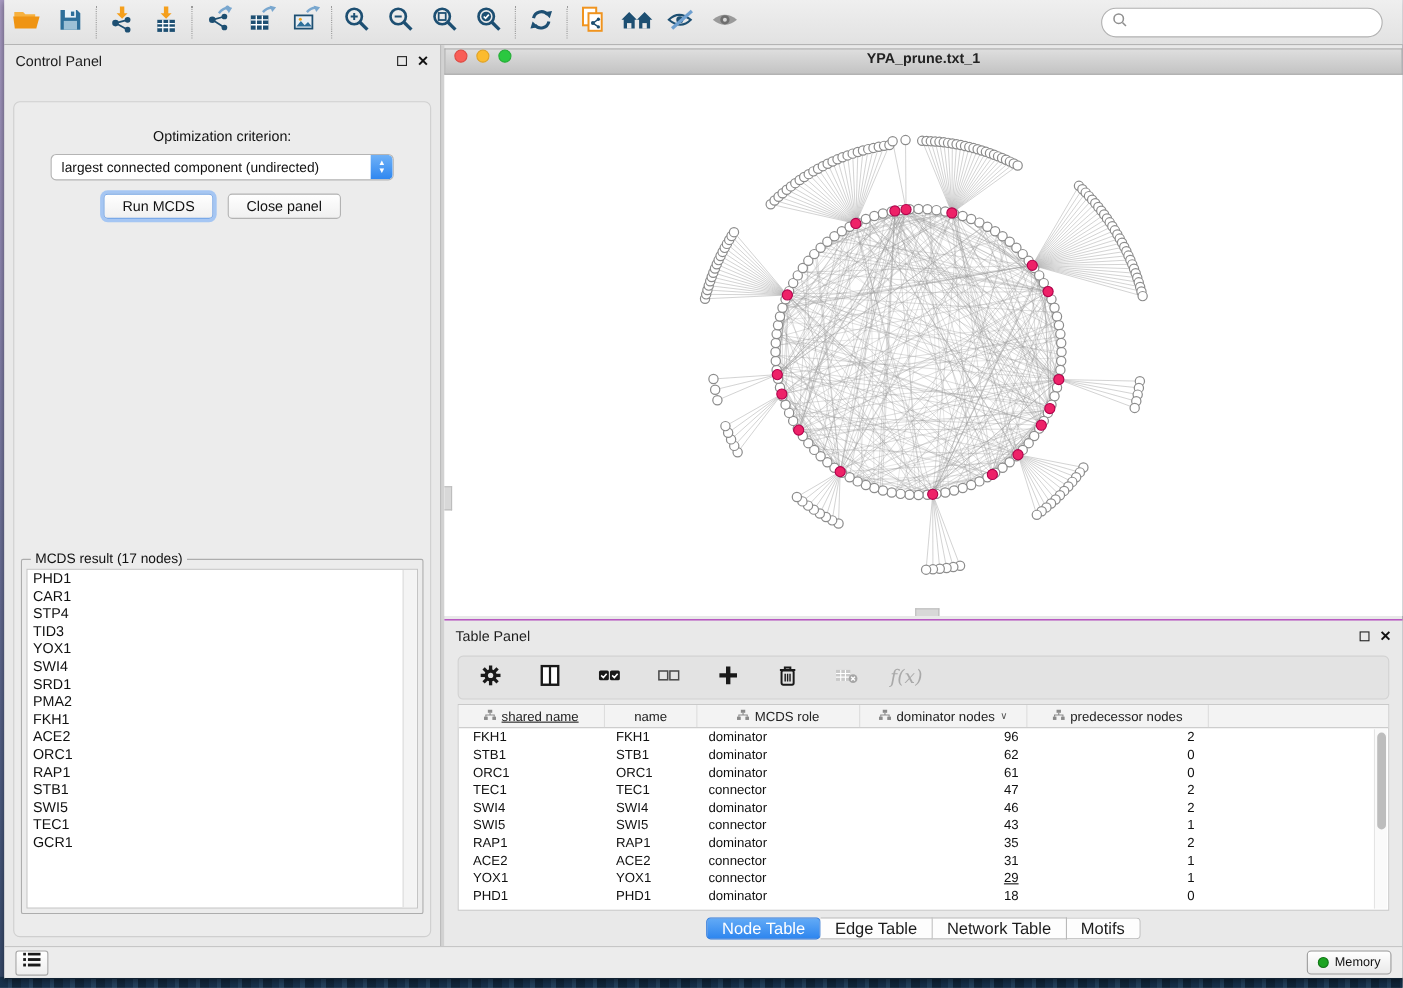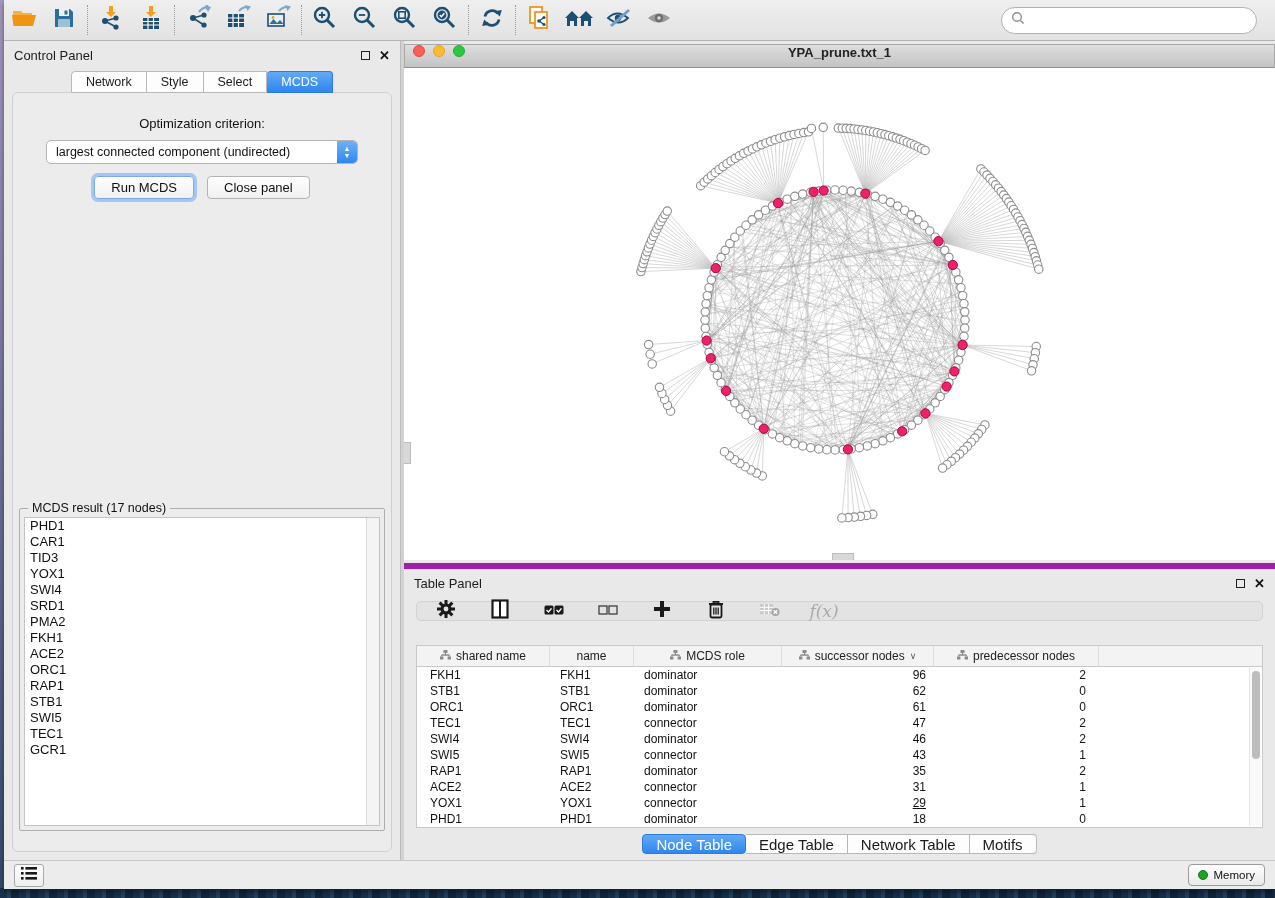--- a/index.html
+++ b/index.html
@@ -55,22 +55,22 @@
   .traffic i { width:12px; height:12px; border-radius:50%; display:inline-block; }
   .tl-red { background:#f95e57; border:1px solid #dd4a43; }
   .tl-yellow { background:#fcbb2f; border:1px solid #e0a325; }
   .tl-green { background:#2bc840; border:1px solid #24ad36; }
   .net-title { position:absolute; left:0; right:0; text-align:center; font-size:13px; font-weight:bold; color:#222; }
   .net-canvas { position:absolute; left:0; right:0; top:24px; bottom:0; background:#fff; }
   .split-handle-v { position:absolute; left:0; top:374px; width:7px; height:22px; background:#d8d8d8; border:1px solid #bdbdbd; border-left:none; }
   .split-handle-h { position:absolute; bottom:0; left:428px; width:22px; height:7px; background:#d8d8d8; border:1px solid #bdbdbd; border-bottom:none; }
 
   
-  .table-panel { position:absolute; left:0; right:0; top:522px; bottom:0; background:#e9e9e9; border-top:6px solid #a21caf; }
-  .tp-toolbar { margin:4px 12px 0 12px; height:20px; background:#e3e3e3; border:1px solid #d2d2d2; border-radius:5px; display:flex; align-items:center; padding:0 10px; gap:16px; }
+  .table-panel { position:absolute; left:0; right:0; top:522px; bottom:0; background:#e9e9e9; border-top:1px solid #a21caf; }
+  .tp-toolbar { margin:4px 12px 0 12px; height:40px; background:#e3e3e3; border:1px solid #d2d2d2; border-radius:5px; display:flex; align-items:center; padding:0 10px; gap:16px; }
   .tp-tbtn { width:38px; height:30px; display:flex; align-items:center; justify-content:center; }
   .fx { font-family:"DejaVu Serif",serif; font-style:italic; font-size:17px; color:#a9a9a9; }
   .grid { position:absolute; left:12px; right:12px; top:76px; bottom:32px; background:#fff; border:1px solid #c9c9c9; }
   .grid-header { display:flex; height:21px; background:#f3f3f3; border-bottom:1px solid #c9c9c9; }
   .gh-cell { display:flex; align-items:center; justify-content:center; gap:5px; font-size:12px; color:#222; border-right:1px solid #ddd; overflow:hidden; }
   .gh-fill { flex:1; border-right:none; }
   .sort-arrow { font-size:9px; color:#555; }
   .grid-row { display:flex; height:16px; align-items:center; }
   .gr-cell { font-size:12px; color:#111; white-space:nowrap; overflow:hidden; }
   .num { text-align:right; }
@@ -240,45 +240,40 @@
     <div class="main">
 
       <div class="control-panel">
         <div class="panel-header">
           <span class="panel-title">Control Panel</span>
           <span class="panel-winbtns">
             <span class="wb-float"></span>
             <span class="wb-close">✕</span>
           </span>
         </div>
-        <div class="cp-tabs" id="cp-tabs">
-            <div class="tab">Network</div>
-            <div class="tab">Style</div>
-            <div class="tab">Select</div>
-            <div class="tab active">MCDS</div>
-          </div>
         <div class="cp-body">
           <div class="opt-label">Optimization criterion:</div>
           <div class="combo">
             <span class="combo-text">largest connected component (undirected)</span>
             <span class="combo-step">
                 <span>▲</span>
                 <span>▼</span>
               </span>
           </div>
           <div class="btn-row">
             <div class="pushbtn focused">Run MCDS</div>
             <div class="pushbtn">Close panel</div>
           </div>
           <div class="mcds-group">
             <span class="mcds-legend">MCDS result (17 nodes)</span>
             <div class="mcds-list" id="mcds-list">
               <div class="mcds-scroll"></div>
             <div class="mcds-item">PHD1</div>
                 <div class="mcds-item">CAR1</div>
+                <div class="mcds-item">STP4</div>
                 <div class="mcds-item">TID3</div>
                 <div class="mcds-item">YOX1</div>
                 <div class="mcds-item">SWI4</div>
                 <div class="mcds-item">SRD1</div>
                 <div class="mcds-item">PMA2</div>
                 <div class="mcds-item">FKH1</div>
                 <div class="mcds-item">ACE2</div>
                 <div class="mcds-item">ORC1</div>
                 <div class="mcds-item">RAP1</div>
                 <div class="mcds-item">STB1</div>
@@ -1148,21 +1143,21 @@
                     <path d="M14.8 9.3l3.4 3.4M18.2 9.3l-3.4 3.4" stroke="#fff" stroke-width="1.3"></path>
                   </svg></span>
             </div>
             <div class="tp-tbtn">
               <span class="fx">f(x)</span>
             </div>
           </div>
 
           <div class="grid">
             <div class="grid-header" id="grid-header">
-                <div class="gh-cell" style="width: 133px;">
+                <div class="gh-cell" style="width: 133px; text-decoration: underline;">
                   <span><svg width="11" height="10" viewBox="0 0 11 10">
                       <g fill="#8a8a8a">
                         <rect x="3.5" y="0" width="4" height="3"></rect>
                         <rect x="0" y="6.5" width="3.4" height="3"></rect>
                         <rect x="7.6" y="6.5" width="3.4" height="3"></rect>
                         <path d="M5.5 3v2M1.7 6.5V5h7.6v1.5M1.7 5h7.6" stroke="#8a8a8a" fill="none" stroke-width="1"></path>
                       </g>
                     </svg></span>
                   <span>shared name</span>
                 </div>
@@ -1182,21 +1177,21 @@
                 </div>
                 <div class="gh-cell" style="width: 152px;">
                   <span><svg width="11" height="10" viewBox="0 0 11 10">
                       <g fill="#8a8a8a">
                         <rect x="3.5" y="0" width="4" height="3"></rect>
                         <rect x="0" y="6.5" width="3.4" height="3"></rect>
                         <rect x="7.6" y="6.5" width="3.4" height="3"></rect>
                         <path d="M5.5 3v2M1.7 6.5V5h7.6v1.5M1.7 5h7.6" stroke="#8a8a8a" fill="none" stroke-width="1"></path>
                       </g>
                     </svg></span>
-                  <span>successor nodes</span>
+                  <span>dominator nodes</span>
                   <span class="sort-arrow">∨</span>
                 </div>
                 <div class="gh-cell" style="width: 165px;">
                   <span><svg width="11" height="10" viewBox="0 0 11 10">
                       <g fill="#8a8a8a">
                         <rect x="3.5" y="0" width="4" height="3"></rect>
                         <rect x="0" y="6.5" width="3.4" height="3"></rect>
                         <rect x="7.6" y="6.5" width="3.4" height="3"></rect>
                         <path d="M5.5 3v2M1.7 6.5V5h7.6v1.5M1.7 5h7.6" stroke="#8a8a8a" fill="none" stroke-width="1"></path>
                       </g>

